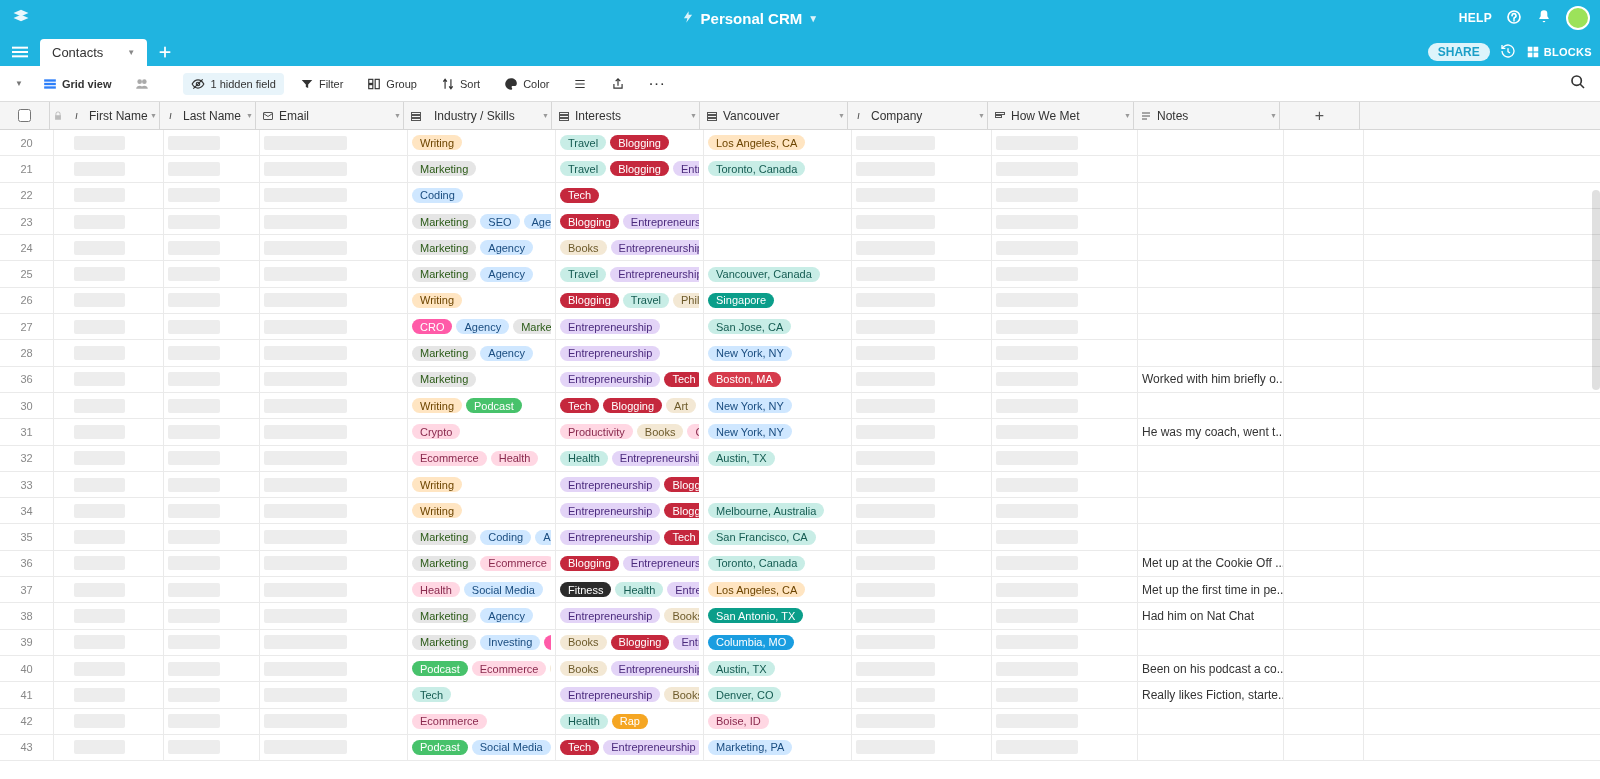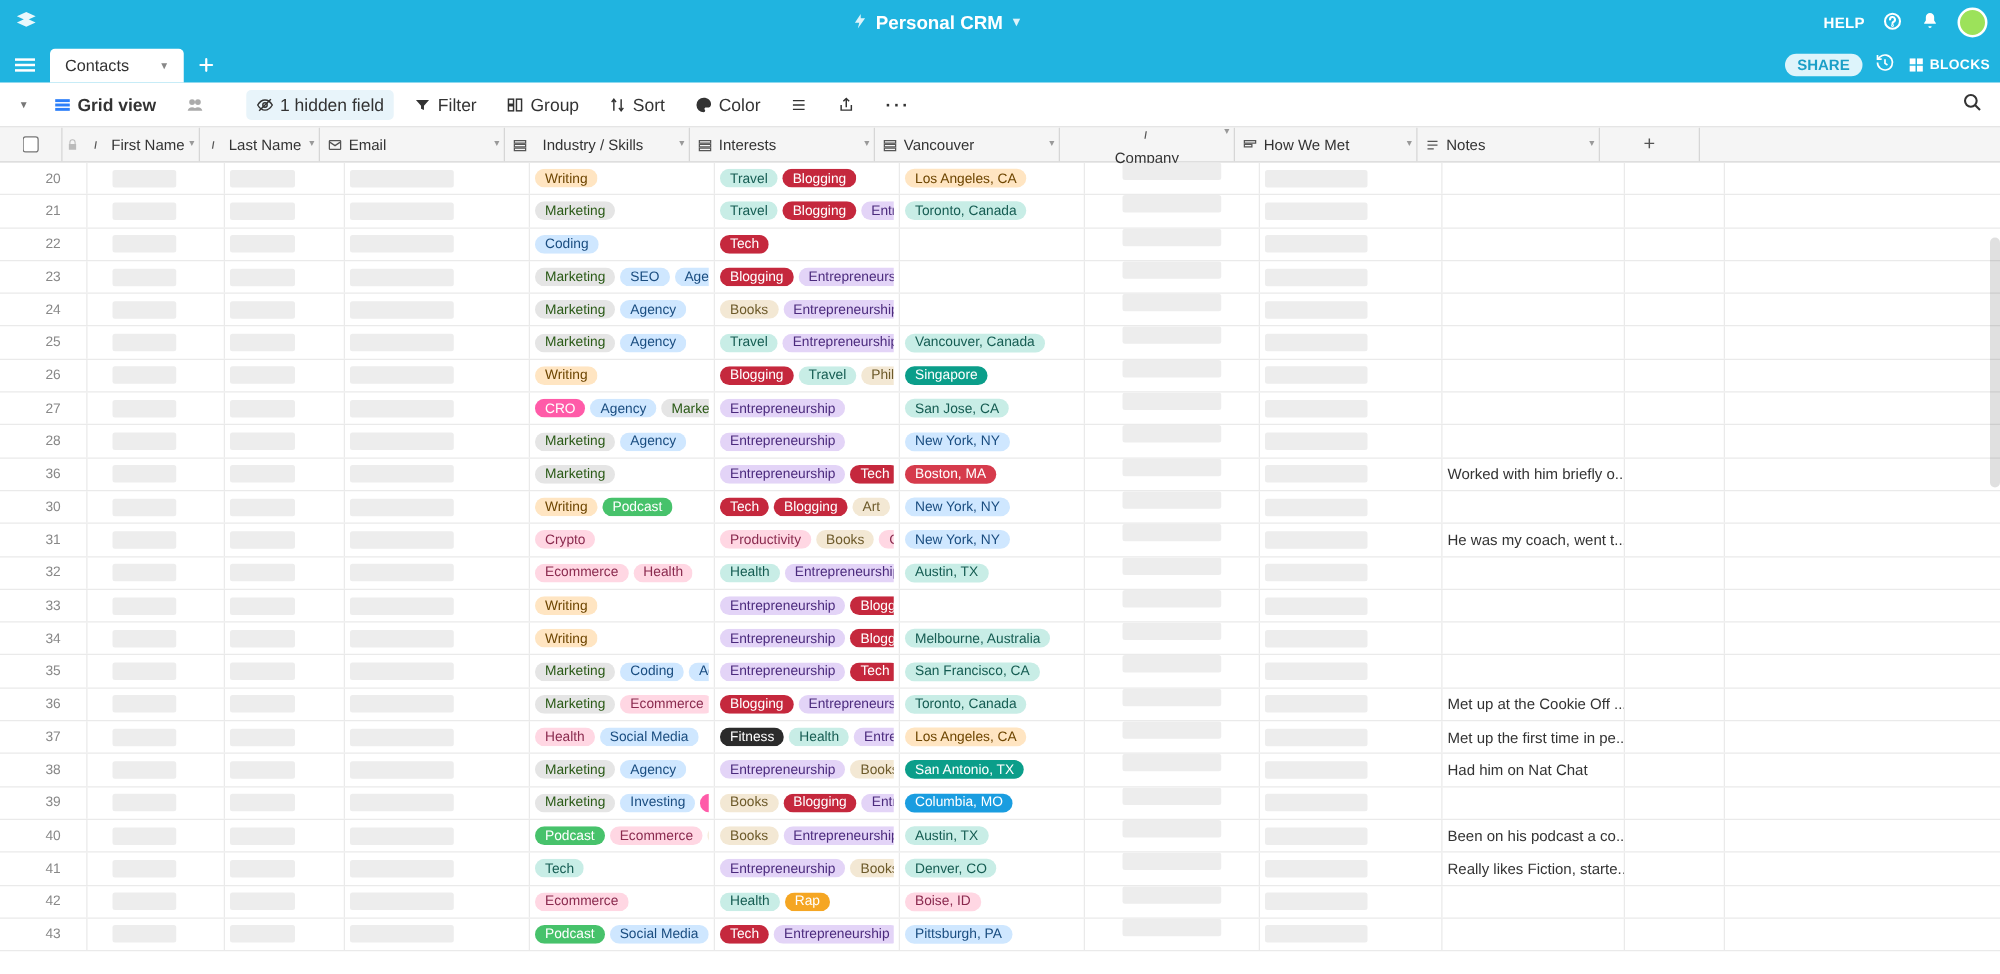--- a/index.html
+++ b/index.html
@@ -21,21 +21,21 @@
 .burger { width: 24px; height: 24px; display: flex; align-items: center; justify-content: center; color: #fff; margin-right: 4px; margin-bottom: 2px; cursor: pointer; }
 .tab { background: #ffffff; padding: 6px 12px; border-radius: 4px 4px 0 0; font-size: 13px; font-weight: 500; display: flex; align-items: center; gap: 24px; cursor: pointer; }
 .tab .caret { font-size: 8px; color: #888; }
 .add-tab { width: 22px; height: 22px; border-radius: 3px; display: flex; align-items: center; justify-content: center; color: #fff; margin-bottom: 3px; margin-left: 3px; cursor: pointer; font-weight: 600; }
 .tabs-right { margin-left: auto; display: flex; align-items: center; gap: 10px; color: #fff; font-size: 11px; font-weight: 600; padding-bottom: 5px; }
 .share-pill { background: rgba(255,255,255,0.85); color: #1b9fc7; padding: 2px 10px; border-radius: 10px; font-weight: 700; font-size: 12px; }
 .blocks-label { letter-spacing: 0.3px; }
 
 
 .toolbar { height: 36px; display: flex; align-items: center; padding: 0 10px; gap: 8px; border-bottom: 1px solid #ddd; }
-.toolbar-item { display: flex; align-items: center; gap: 5px; padding: 4px 8px; border-radius: 4px; cursor: pointer; font-size: 14px; color: #333; }
+.toolbar-item { display: flex; align-items: center; gap: 5px; padding: 4px 8px; border-radius: 4px; cursor: pointer; font-size: 11px; color: #333; }
 .toolbar-item.pill-active { background: #e8f4fa; }
 .toolbar-item svg { width: 14px; height: 14px; }
 .view-name { font-weight: 600; }
 .toolbar-spacer { flex: 1; }
 .search-btn { padding: 4px; cursor: pointer; }
 .caret-mini { font-size: 8px; color: #777; margin-left: 1px; }
 
 
 .grid { flex: 1; display: flex; flex-direction: column; overflow: hidden; }
 .grid-header { display: flex; height: 28px; background: #f5f5f5; border-bottom: 1px solid #d6d6d6; font-size: 12px; color: #333; }
@@ -45,28 +45,28 @@
 .hcell.rownum input { margin: 0; }
 .hcell.lock { width: 16px; border-right: none; justify-content: center; color: #bbb; padding: 0; }
 .hcell.addcol { width: 80px; justify-content: center; font-size: 16px; color: #555; }
 .ficon { width: 12px; height: 12px; color: #555; flex-shrink: 0; }
 .col-firstname { width: 94px; }
 .col-lastname { width: 96px; }
 .col-email { width: 148px; }
 .col-industry { width: 148px; gap: 12px; }
 .col-interests { width: 148px; }
 .col-location { width: 148px; }
-.col-company { width: 140px; flex-direction: column; }
+.col-company { width: 140px; }
 .col-howmet { width: 146px; }
 .col-notes { width: 146px; }
 
 .grid-body { flex: 1; overflow: auto; position: relative; }
 .row { display: flex; height: 26.3px; border-bottom: 1px solid #eaeaea; align-items: center; }
 .cell { height: 100%; display: flex; align-items: center; padding: 0 4px; border-right: 1px solid #eaeaea; overflow: hidden; white-space: nowrap; font-size: 12px; }
-.cell.rownum { width: 54px; justify-content: center; color: #888; font-size: 11px; margin-left: 16px; }
+.cell.rownum { width: 54px; justify-content: center; color: #888; font-size: 11px; }
 .cell.blurry { position: relative; }
 .blur-box { background: #ededed; width: 60%; height: 14px; border-radius: 2px; }
 .cell.lock { width: 16px; border-right: none; padding: 0; }
 .cell.addcol { width: 80px; }
 .cell.notes { color: #333; }
 .tags { display: flex; gap: 4px; overflow: hidden; }
 .tag { padding: 1.5px 8px; border-radius: 9px; font-size: 11px; font-weight: 500; white-space: nowrap; flex-shrink: 0; }
 .loc { padding: 1.5px 8px; border-radius: 9px; font-size: 11px; font-weight: 500; white-space: nowrap; }
 
 
@@ -1163,21 +1163,21 @@
               <span class="tag c-blue-light">Social Media</span>
             </div>
           </div>
           <div class="cell col-interests">
             <div class="tags">
               <span class="tag c-red">Tech</span>
               <span class="tag c-purple-light">Entrepreneurship</span>
             </div>
           </div>
           <div class="cell col-location">
-            <span class="loc c-blue-light">Pittsburgh, PA</span>
+            <span class="loc c-blue-light">Marketing, PA</span>
           </div>
           <div class="cell blurry col-company">
             <div class="blur-box"></div>
           </div>
           <div class="cell blurry col-howmet">
             <div class="blur-box"></div>
           </div>
           <div class="cell col-notes notes"></div>
           <div class="cell addcol"></div>
         </div>

